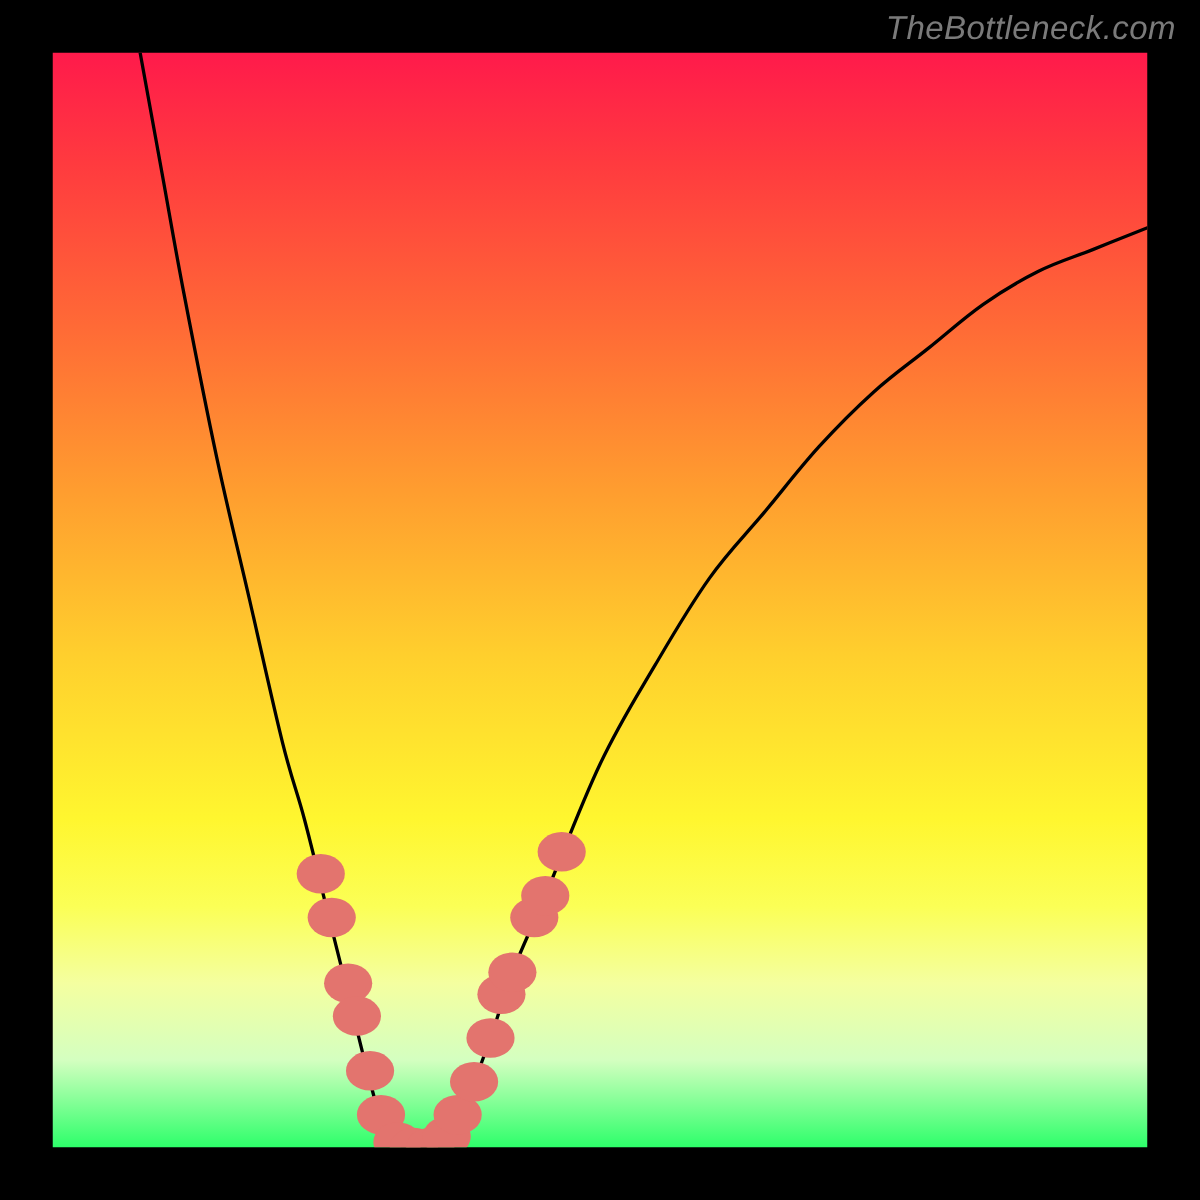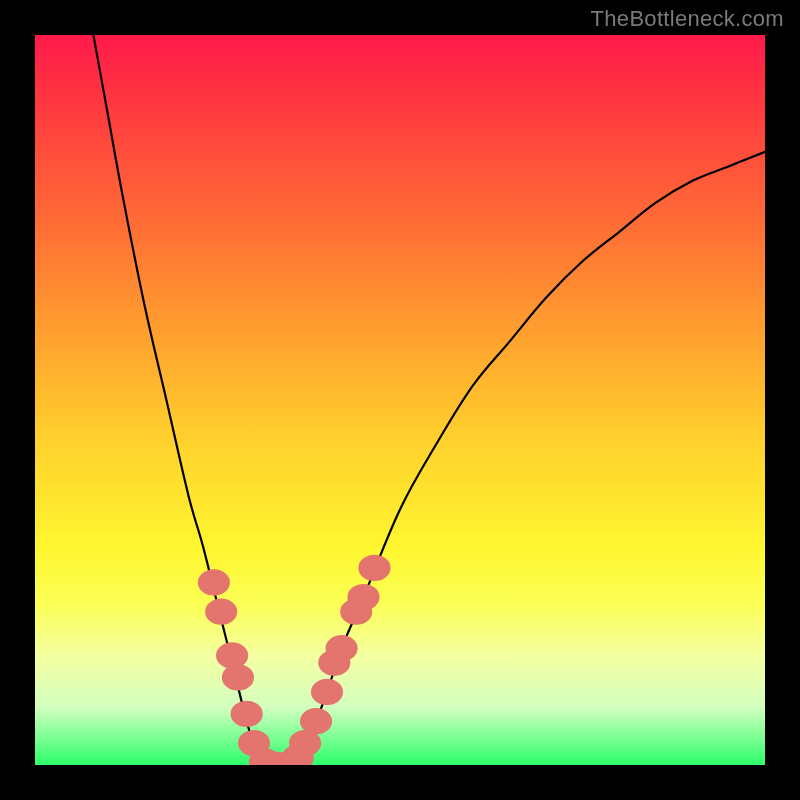--- a/index.html
+++ b/index.html
@@ -9,20 +9,21 @@
     height: 800px;
     background: #000;
     font-family: Arial, Helvetica, sans-serif;
     overflow: hidden;
   }
   #stage {
     position: relative;
     width: 800px;
     height: 596px;
     background: #000;
+    font-style: italic;
   }
   #watermark {
     position: absolute;
     top: 6px;
     right: 16px;
     color: #7a7a7a;
     font-size: 22px;
     font-weight: 500;
     letter-spacing: 0.3px;
     z-index: 10;

